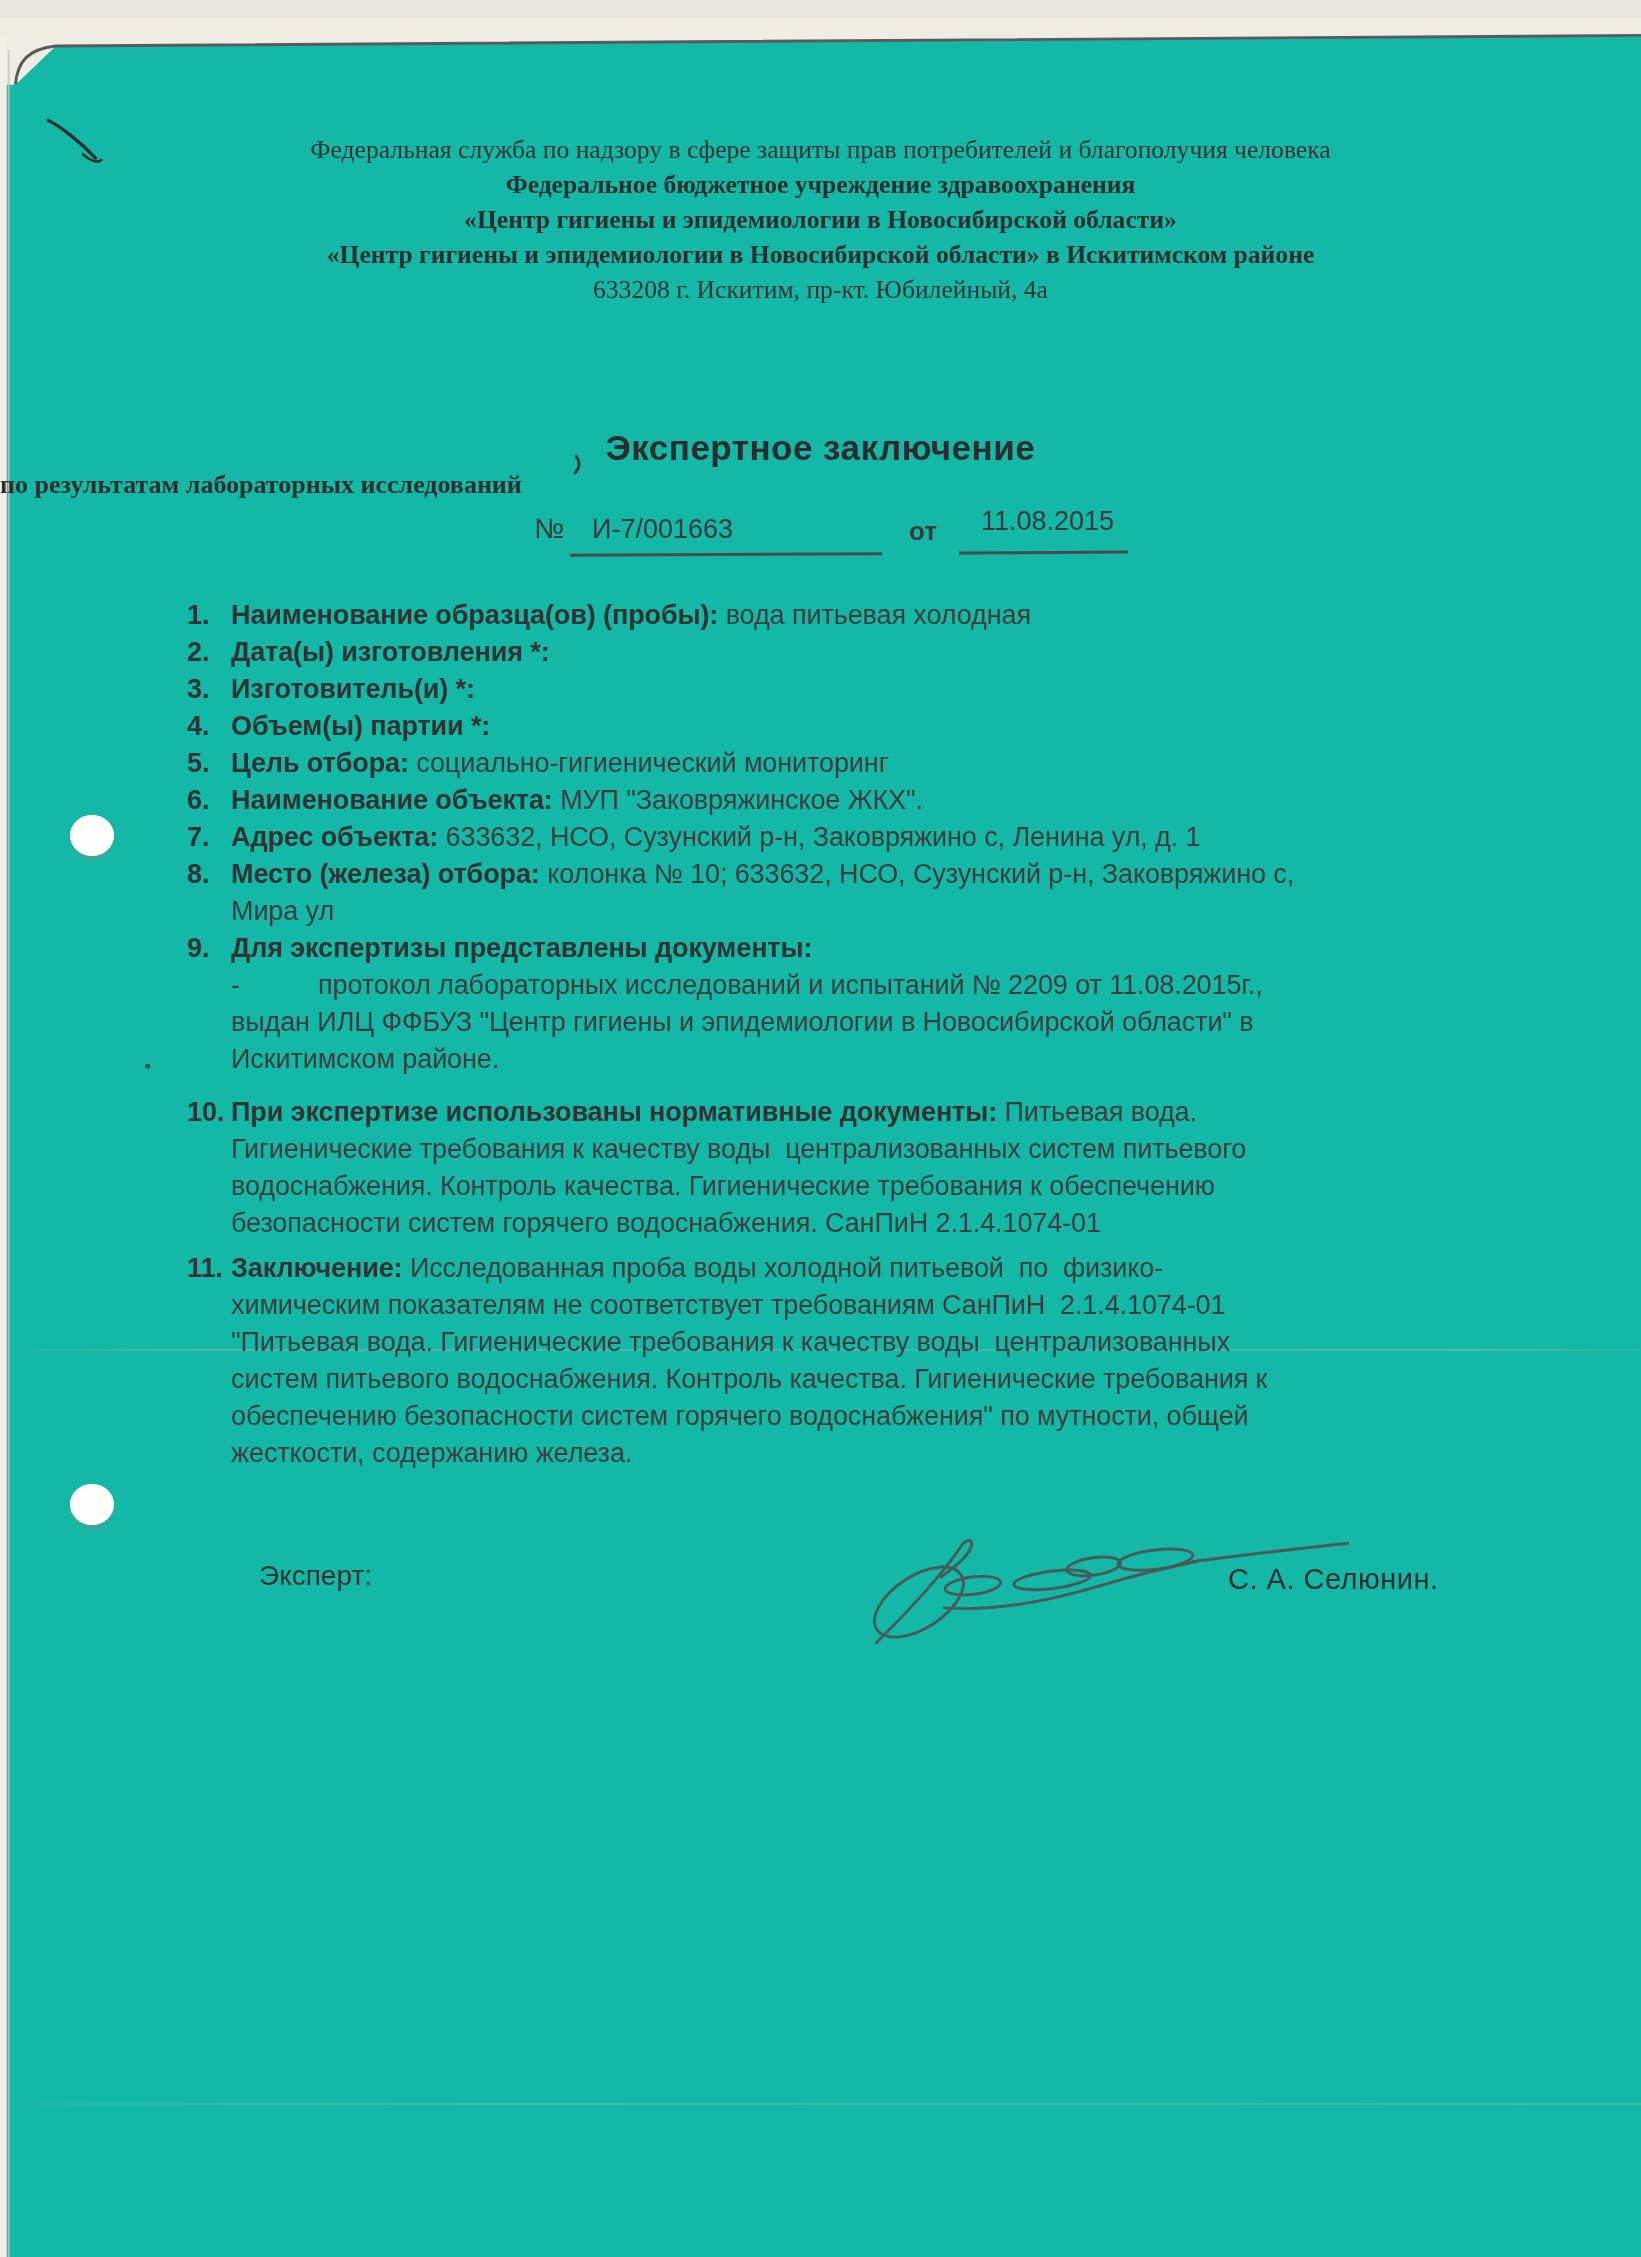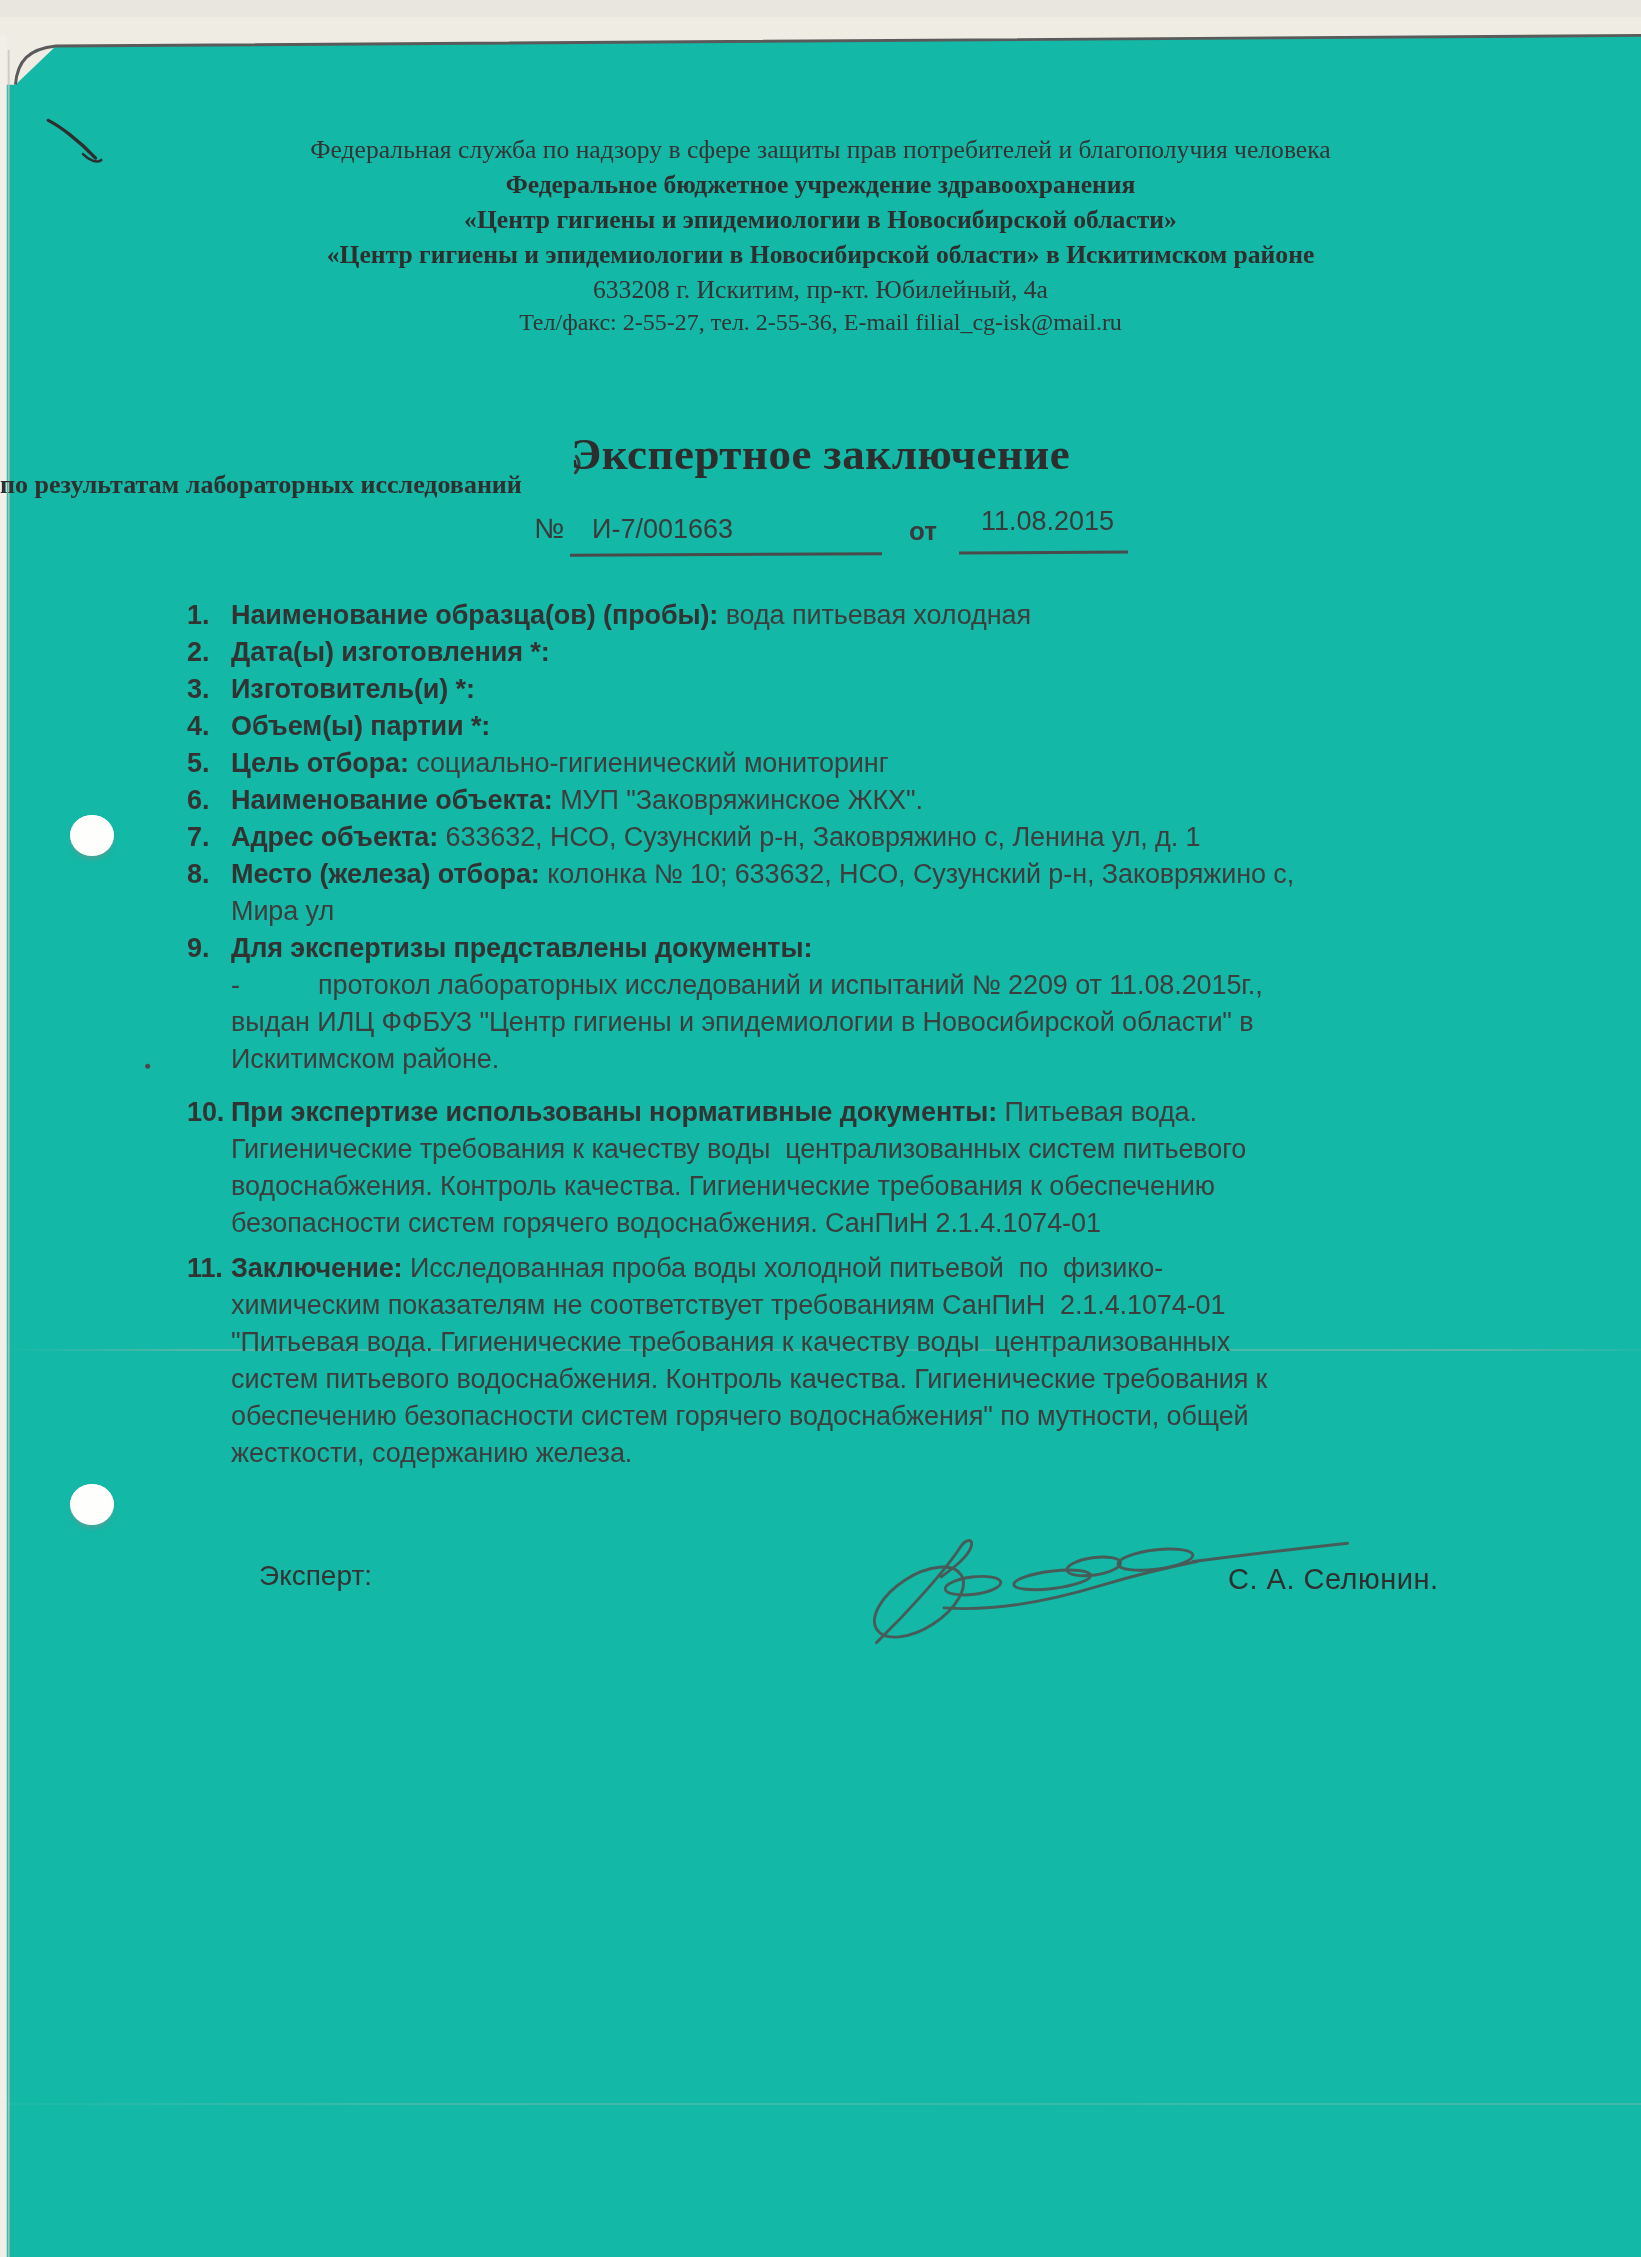--- a/index.html
+++ b/index.html
@@ -22,22 +22,22 @@
     position:absolute; top:115px; left:0; width:100%; text-align:center;
     font-family:"Liberation Serif","DejaVu Serif",serif; color:#343434;
   }
   .letterhead .hline { font-size:25.6px; line-height:35px; }
   .letterhead .hline.bold { font-weight:bold; color:#2e2e2e; }
   .letterhead .hline:nth-child(6),
   .letterhead .hline:nth-child(7) { font-size:24px; line-height:30px; }
   
   .doc-title {
     position:absolute; top:411px; left:0; width:100%; text-align:center;
-    font-family:Liberation Serif, serif;
-    font-size:45px; font-weight:bold; letter-spacing:0.5px; color:#2d2d2d;
+    font-family:Liberation Sans, sans-serif;
+    font-size:35px; font-weight:bold; letter-spacing:0.5px; color:#2d2d2d;
   }
   .doc-subtitle {
     position:absolute; top:453px; left:0; width:100%; text-align:left;
     font-family:"Liberation Serif","DejaVu Serif",serif;
     font-size:26px; font-weight:bold; color:#2f2f2f;
   }
   .numline { position:absolute; top:0; left:0; width:100%; font-size:27px; color:#3a3a3a; }
   .numline span { position:absolute; white-space:nowrap; }
   .nl-no    { left:534px; top:496px; font-size:28px; }
   .nl-value { left:592px; top:497px; }
@@ -87,21 +87,20 @@
 
   <div class="crease" style="top:1332px; background:linear-gradient(90deg, rgba(185,183,173,0) 0%, rgba(185,183,173,0.38) 12%, rgba(200,198,188,0.22) 55%, rgba(185,183,173,0.4) 90%, rgba(185,183,173,0.08) 100%);"></div>
   <div class="crease" style="top:2086px; background:linear-gradient(90deg, rgba(190,188,178,0.05) 0%, rgba(190,188,178,0.3) 30%, rgba(200,198,188,0.18) 60%, rgba(190,188,178,0.28) 95%);"></div>
 
   <div class="letterhead" id="letterhead">
       <div class="hline">Федеральная служба по надзору в сфере защиты прав потребителей и благополучия человека</div>
       <div class="hline bold">Федеральное бюджетное учреждение здравоохранения</div>
       <div class="hline bold">«Центр гигиены и эпидемиологии в Новосибирской области»</div>
       <div class="hline bold">«Центр гигиены и эпидемиологии в Новосибирской области» в Искитимском районе</div>
       <div class="hline">633208 г. Искитим, пр-кт. Юбилейный, 4а</div>
-      <div class="hline">Тел/факс: 2-55-27, тел. 2-55-36, E-mail filial_cg-isk@mail.ru</div>
     </div>
 
   <div class="doc-title">Экспертное заключение</div>
   <div class="doc-subtitle">по результатам лабораторных исследований</div>
 
   <div class="numline">
     <span class="nl-no">№</span>
     <span class="nl-value">И-7/001663</span>
     <span class="nl-ot">от</span>
     <span class="nl-date">11.08.2015</span>

